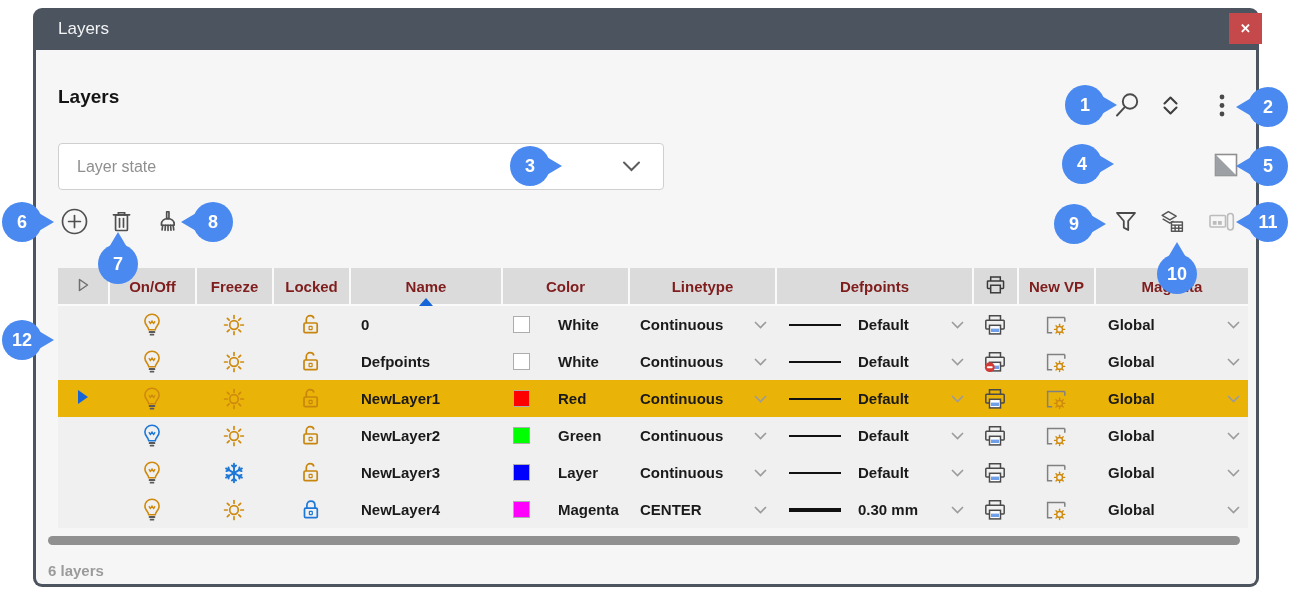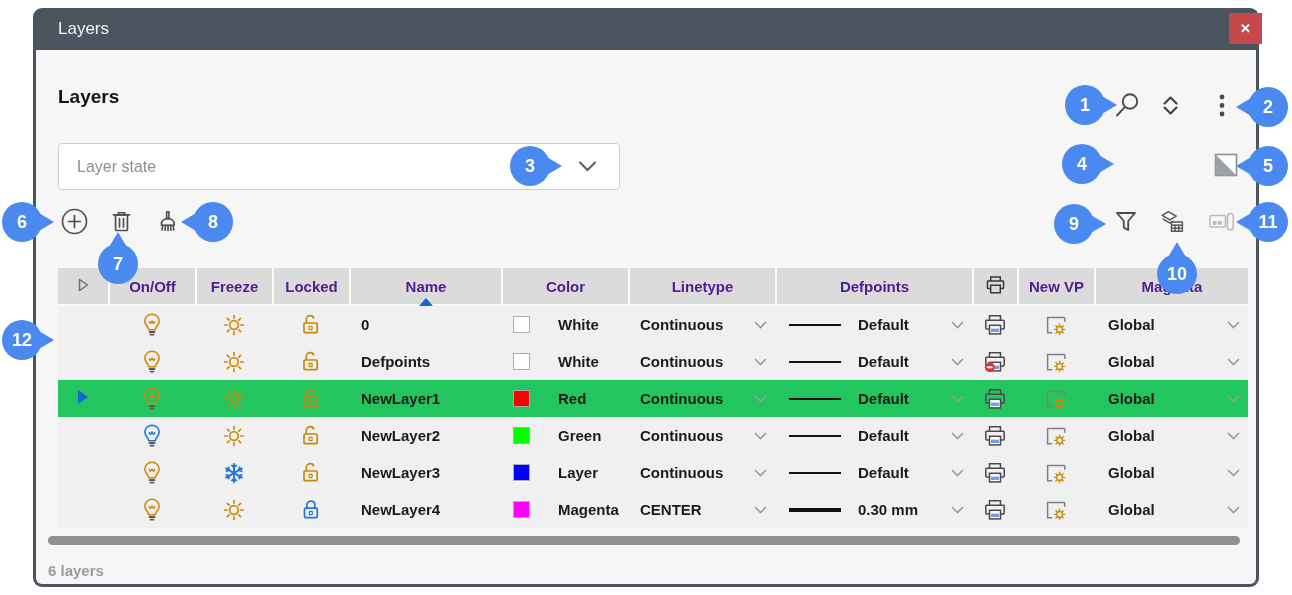--- a/index.html
+++ b/index.html
@@ -29,36 +29,36 @@
   .btn-add    { left:24px;  top:158px; width:29px; height:29px; }
   .btn-delete { left:72px;  top:160px; width:26px; height:26px; }
   .btn-purge  { left:118px; top:160px; width:26px; height:26px; }
   .btn-funnel { left:1076px; top:161px; width:27px; height:25px; }
   .btn-lsets  { left:1122px; top:159px; width:28px; height:28px; }
   .btn-panel  { left:1171px; top:161px; width:28px; height:25px; }
 
   .dropdown { position:absolute; top:93px; height:47px; background:#ffffff;
               border:1.5px solid #cfcfcf; border-radius:4px; display:flex;
               align-items:center; cursor:pointer; }
-  .dd-layer-state { left:22px; width:562px; }
+  .dd-layer-state { left:22px; width:606px; }
   .dd-filter      { left:599px; width:550px; }
   .dd-text-placeholder { padding-left:18px; font-size:16px; color:#8f8f8f; font-weight:500; }
   .dd-text-value       { padding-left:18px; font-size:16px; color:#141414; font-weight:700; }
   .dd-chevron { position:absolute; right:22px; top:50%; transform:translateY(-50%); }
 
   
   .layer-table { position:absolute; left:22px; top:218px; border-collapse:separate;
                  border-spacing:0; table-layout:fixed; width:1190px; }
   .layer-table th { background:#dbdbdc; height:38px; font-size:15px; font-weight:700;
-                    color:#4c1d95; position:relative; border-bottom:2px solid #fafafa;
+                    color:#7f1d1d; position:relative; border-bottom:2px solid #fafafa;
                     border-left:2px solid #fafafa; cursor:pointer; text-align:center; }
   .layer-table th:first-child { border-left:none; }
   .layer-table td { height:37px; background:#f0f0f1; font-size:15px; font-weight:700;
                     color:#1a1a1a; vertical-align:middle; }
-  tr.selected td { background:#22c55e; }
+  tr.selected td { background:#eab308; }
   .c-center { text-align:center; }
   .c-center > span { display:inline-flex; vertical-align:middle; }
   .c-name span { padding-left:12px; }
   .cellflex { display:flex; align-items:center; }
   .c-color .cellflex { padding-left:12px;gap:19px; }
   .swatch { width:17px; height:17px; border:1px solid #adadad; display:inline-block; margin-right:9px; }
   .c-linetype .cellflex { padding-left:12px; padding-right:8px;text-align:center; }
   .c-lineweight .cellflex { padding-left:14px; padding-right:8px;gap:8px; }
   .c-material .cellflex { padding-left:14px; padding-right:8px; }
   .cell-chevron { margin-left:auto; flex:none; }

